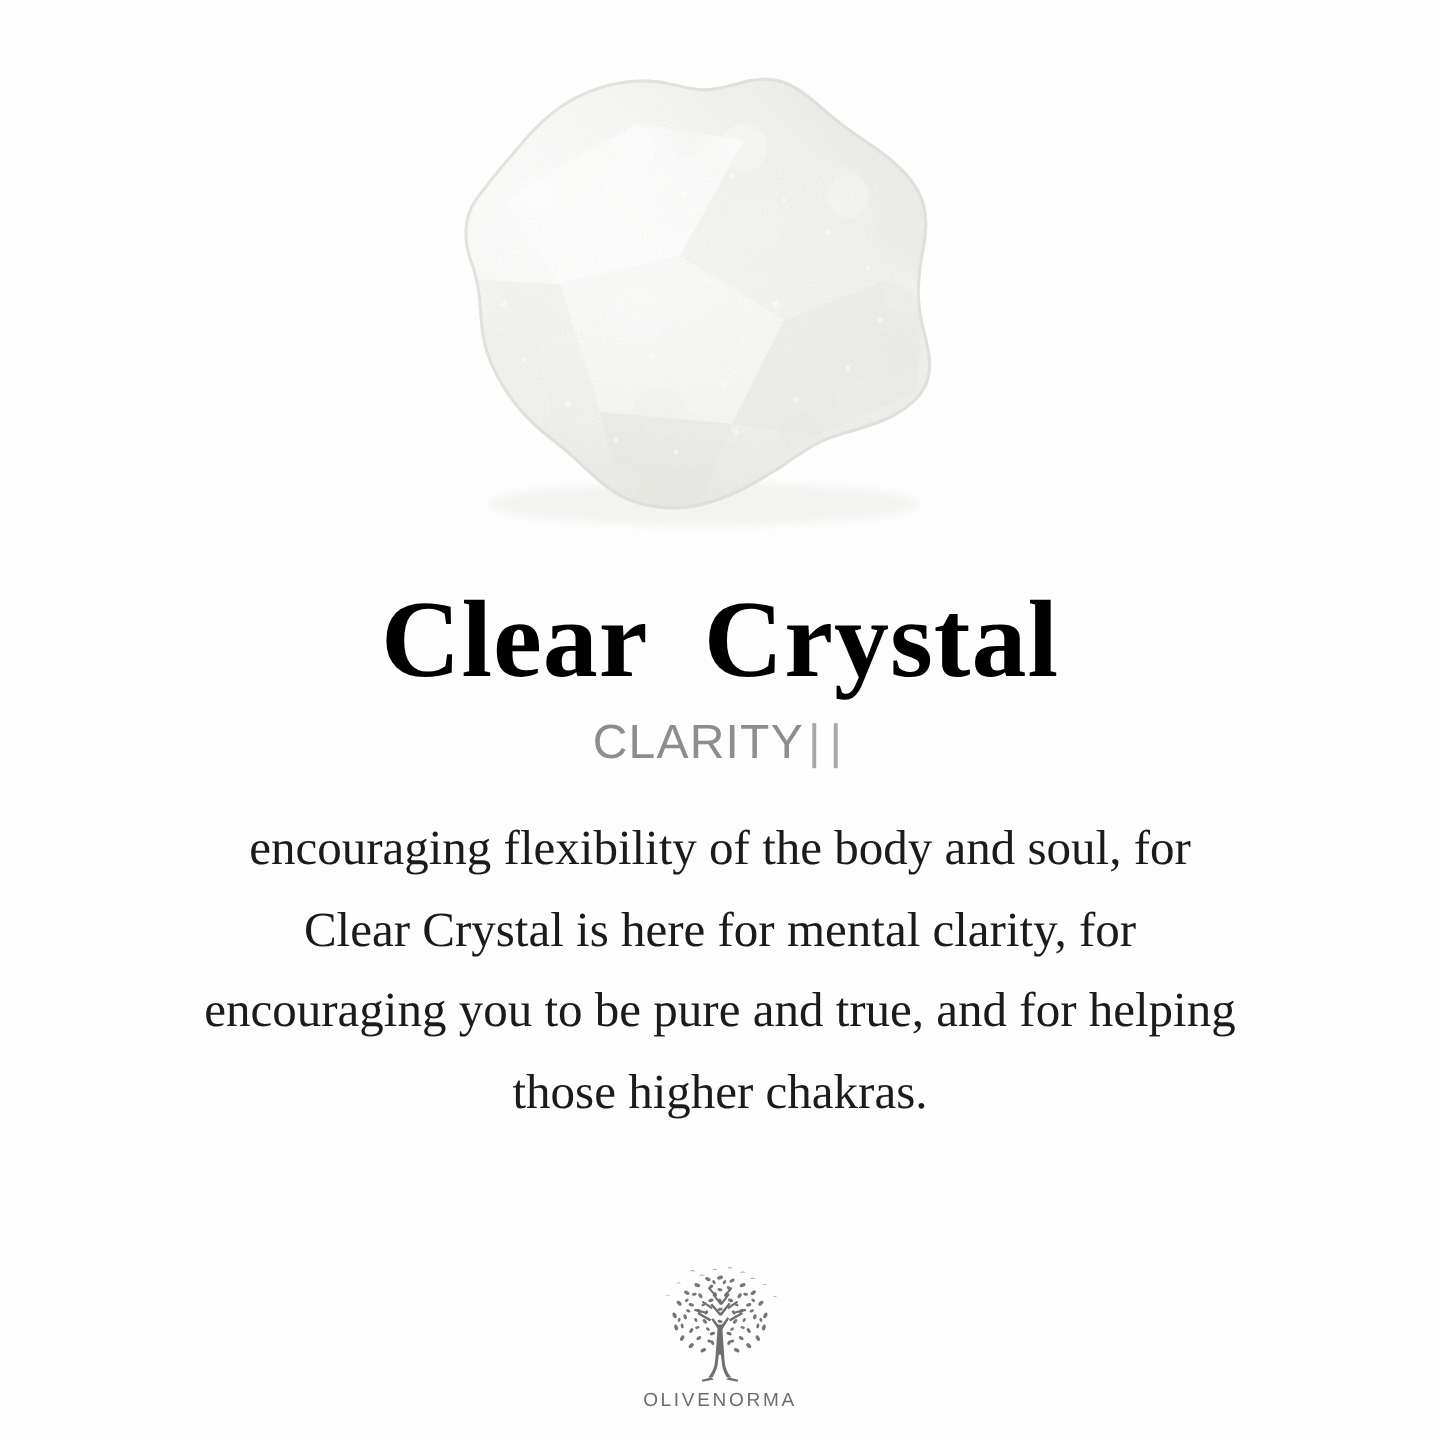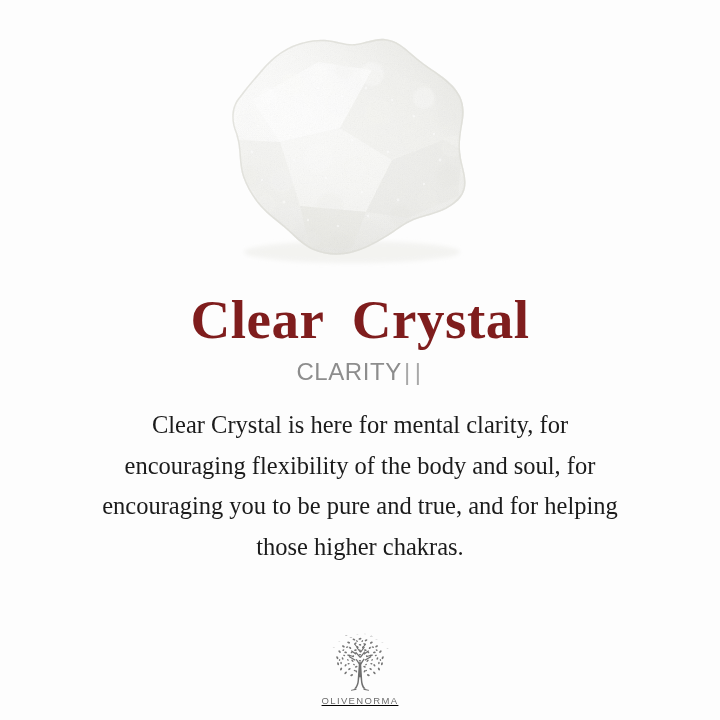--- a/index.html
+++ b/index.html
@@ -40,21 +40,21 @@
     width: 720px;
     height: 288px;
     display: block;
   }
 
   
   .title {
     font-family: "Liberation Serif", "DejaVu Serif", serif;
     font-size: 55px;
     font-weight: 700;
-    color: #7f1d1d;
+    color: #000000;
     letter-spacing: 0.5px;
     line-height: 1;
     margin: 0;
     padding: 0;
     text-align: center;
     white-space: pre;
     height: 62px;
     display: flex;
     align-items: center;
     justify-content: center;
@@ -105,21 +105,20 @@
   
   .logo-block {
     position: absolute;
     left: 0;
     right: 0;
     bottom: 14px;
     display: flex;
     flex-direction: column;
     align-items: center;
     justify-content: flex-end;
-    text-decoration: underline;
   }
   .logo-tree {
     display: block;
     width: 76px;
     height: 62px;
   }
   .logo-word {
     font-family: "Liberation Sans", "DejaVu Sans", sans-serif;
     font-size: 9.5px;
     font-weight: 400;
@@ -290,22 +289,22 @@
 
   <h1 class="title">Clear  Crystal</h1>
 
   <div class="subtitle">
     <span>CLARITY</span>
     <span class="sep">|</span>
     <span class="sep">|</span>
   </div>
 
   <div class="body-copy">
+    <span class="bline">encouraging flexibility of the body and soul, for</span>
     <span class="bline">Clear Crystal is here for mental clarity, for</span>
-    <span class="bline">encouraging flexibility of the body and soul, for</span>
     <span class="bline">encouraging you to be pure and true, and for helping</span>
     <span class="bline">those higher chakras.</span>
   </div>
 
   <div class="logo-block">
     <svg class="logo-tree" viewBox="0 0 100 82" xmlns="http://www.w3.org/2000/svg" aria-hidden="true">
       <g fill="#6f6f6f">
 
         <path d="M48.6,40 L46.8,64 C46.4,68 45.2,71 43.4,73.4 L42.2,75 L45,75 C46.6,72.6 47.8,69.8 48.4,66.8
                  L49.2,60 L50.6,60 L51.4,67 C51.9,70 53,72.8 54.6,75 L57.4,75 L56.2,73.4

